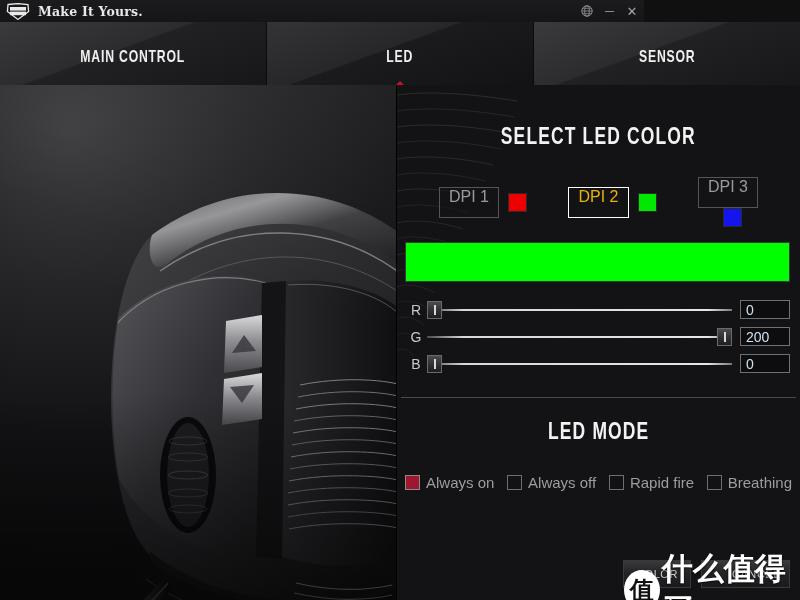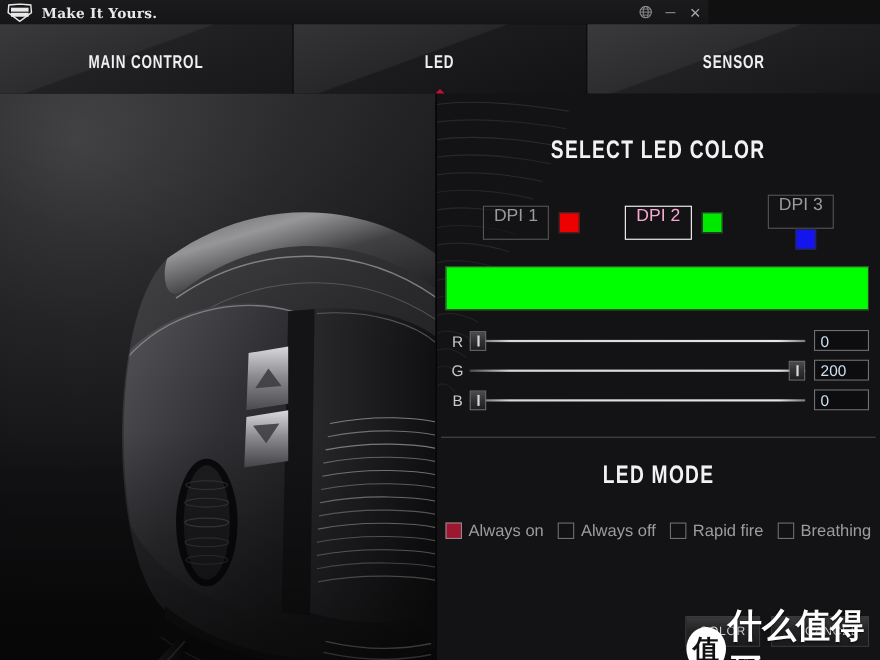--- a/index.html
+++ b/index.html
@@ -58,21 +58,21 @@
   .sect-title span{display:inline-block;transform:scaleX(.76);transform-origin:center;}
 
   #select-led-color{margin-top:38px;}
 
   .dpi-row{position:relative;display:flex;align-items:center;margin-top:27px;padding:0 42px;}
   .dpi-item{display:flex;align-items:center;}
   .dpi-item.i1{margin-right:auto;}
   .dpi-item.i3{margin-left:auto;flex-direction:column;}
   .dpi-btn{border:1px solid #555;color:#9b9b9b;font-size:16px;padding:2px 9px 13px;
     background:rgba(20,20,22,.55);line-height:14px;}
-  .dpi-btn.sel{border-color:#fff;color:#f9a8d4;}
+  .dpi-btn.sel{border-color:#fff;color:#eab308;}
   .swatch{width:17px;height:17px;margin-left:9px;border:1px solid #2a2a2a;}
 
   .preview{position:relative;margin:15px 10px 0 8px;height:38px;border:1px solid #3a3a3a;}
 
   .sliders{position:relative;margin-top:14px;padding:0 0 0 8px;}
   .srow{display:flex;align-items:center;height:27px;}
   .slabel{width:22px;color:#c9c9c9;font-size:14px;text-align:center;flex:0 0 auto;}
   .strack{position:relative;flex:1 1 auto;height:22px;margin-right:8px;}
   .strack .line{position:absolute;left:0;right:0;top:10px;height:2px;
     background:linear-gradient(90deg,#4a4a4a 0%,#d8d8d8 12%,#e6e6e6 92%,#7a7a7a 100%);}

